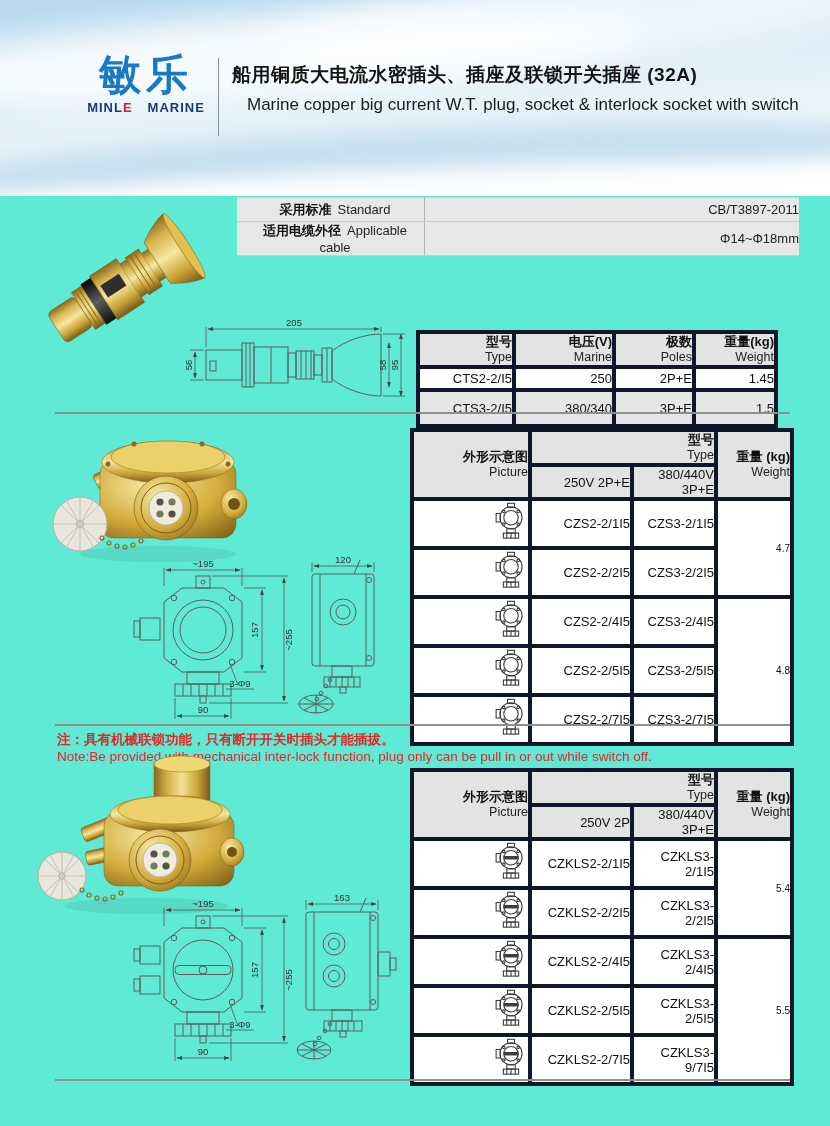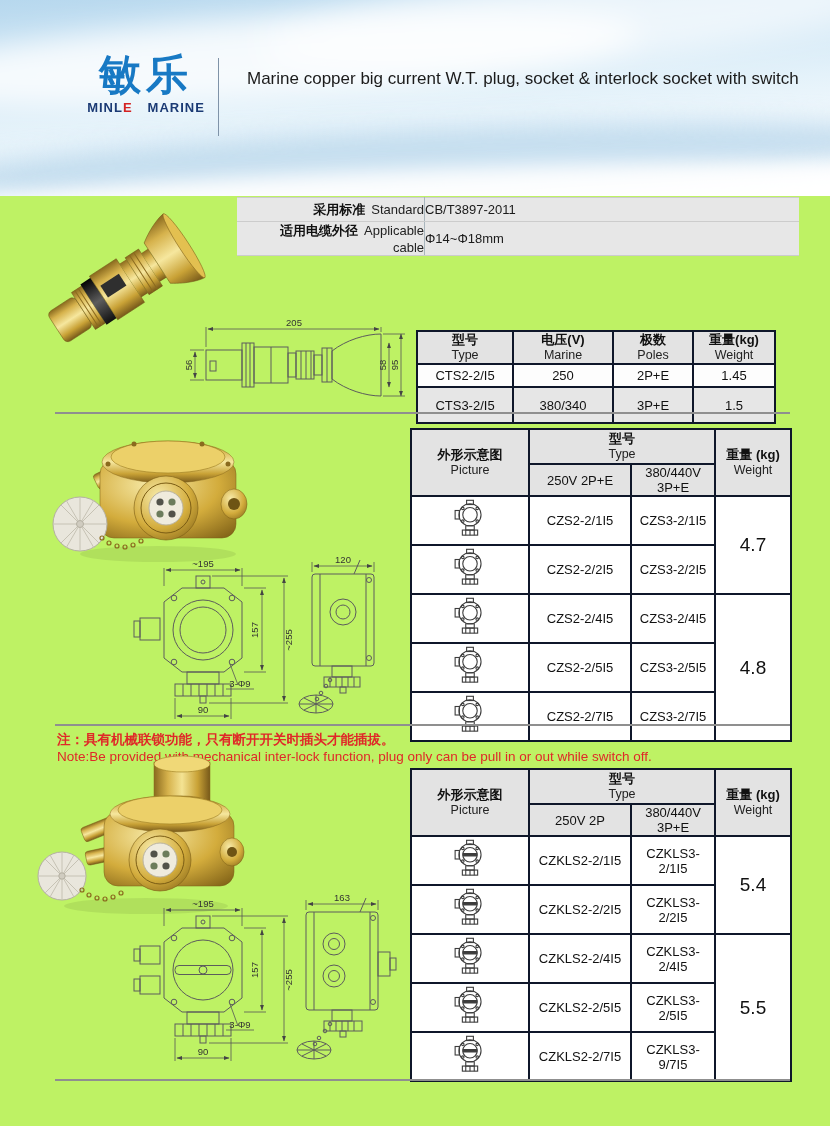--- a/index.html
+++ b/index.html
@@ -1,18 +1,18 @@
 <!DOCTYPE html>
 <html><head>
 <meta charset="utf-8">
 <style>
   html,body { margin:0; padding:0; background:#ffffff; }
   .page {
     position:relative; width:830px; height:1126px; margin:0 auto;
-    background:#bef264; overflow:hidden;
+    background:#5eead4; overflow:hidden;
     font-family:"Liberation Sans", sans-serif; color:#1b1b1b;
   }
 
   
   .header { position:absolute; left:0; top:0; width:830px; height:196px; overflow:hidden;
     background:linear-gradient(176deg,#b7d8ee 0%,#cfe6f5 28%,#e4f2fa 52%,#f7fbfe 78%,#ffffff 100%); }
   .streak { position:absolute; border-radius:50%; }
   .s1 { left:-120px; top:18px; width:760px; height:80px; background:rgba(255,255,255,.8); filter:blur(14px); transform:rotate(-4deg); }
   .s2 { left:260px; top:-30px; width:700px; height:90px; background:rgba(255,255,255,.65); filter:blur(16px); transform:rotate(-6deg); }
   .s3 { left:-80px; top:128px; width:1020px; height:64px; background:rgba(160,200,228,.55); filter:blur(12px); transform:rotate(-2.5deg); }
@@ -26,36 +26,36 @@
   .vline { position:absolute; left:218px; top:58px; width:1px; height:78px; background:#7f93a8; }
   .titles { position:absolute; left:232px; top:62px; width:580px; }
   .t-cn { font-size:19px; font-weight:bold; color:#141414; letter-spacing:.5px; }
   .t-en { font-size:17px; color:#1b1b1b; margin-top:7px;margin-left:15px; }
 
   
   .stable { position:absolute; left:237px; top:197px; border-collapse:collapse; }
   .stable td { height:23px; font-size:13px; border-top:1px solid #cccccc; border-bottom:1px solid #cccccc; padding:0; }
   .stable tr.odd  { background:#e7e7e7; }
   .stable tr.even { background:#fdfdfd; }
-  .stable td.lab { width:178px; text-align:right; padding-left:9px; border-right:1.5px solid #a9b6bd; }
-  .stable td.val { width:374px; text-align:left; }
+  .stable td.lab { width:178px; text-align:center; padding-left:9px; border-right:1.5px solid #a9b6bd; }
+  .stable td.val { width:374px; text-align:right; }
   .cn-s { font-weight:bold; color:#111; }
   .en-s { color:#222; margin-left:6px; }
 
   
   .ptable { position:absolute; border-collapse:collapse; table-layout:fixed; background:#fff; }
-  .ptable th, .ptable td { border:2px solid #0f172a; text-align:center; vertical-align:middle; padding:0; }
+  .ptable th, .ptable td { border:4px solid #0f172a; text-align:right; vertical-align:middle; padding:0; }
   .ptable th { background:#e3e3e3; font-weight:normal; }
   .ptable { border-top:2px solid #4f4f4f; border-bottom:2px solid #4f4f4f; }
   .hdr-bottom th { border-bottom:1.5px solid #525252; }
   .cn { display:block; font-weight:bold; font-size:13px; color:#111; line-height:1.25; }
   .en { display:block; font-size:12.5px; color:#222; line-height:1.2; }
   .model { font-size:13px; color:#111; }
   .sub { font-size:13px; color:#111; }
-  .wv { font-size:19px; color:#111; }
+  .wv { font-size:10px; color:#111; }
 
   
   .hr { position:absolute; left:55px; width:735px; height:2px; background:#8f8f8f; }
   .note-cn { position:absolute; left:57px; top:731px; font-size:13.5px; font-weight:bold; color:#e02828; }
   .note-en { position:absolute; left:57px; top:749px; font-size:13.5px; color:#e02828; }
 
   
   .abs { position:absolute; }
   svg { overflow:visible; }
   .draw { stroke:#5c5c5c; stroke-width:1; fill:none; }
@@ -134,20 +134,21 @@
     <div class="streak s1"></div>
     <div class="streak s2"></div>
     <div class="streak s3"></div>
     <div class="streak s4"></div>
     <div class="logo">
       <div class="logo-cn">敏乐</div>
       <div class="logo-en"><span>MINL</span><span class="red">E</span><span class="sp">MARINE</span></div>
     </div>
     <div class="vline"></div>
     <div class="titles">
+      <div class="t-cn">船用铜质大电流水密插头、插座及联锁开关插座 (32A)</div>
       <div class="t-en">Marine copper big current W.T. plug, socket &amp; interlock socket with switch</div>
     </div>
   </div>
 
   <table class="stable">
     <tbody>
       <tr class="odd">
         <td class="lab"><span class="cn-s">采用标准</span><span class="en-s">Standard</span></td>
         <td class="val">CB/T3897-2011</td>
       </tr>

